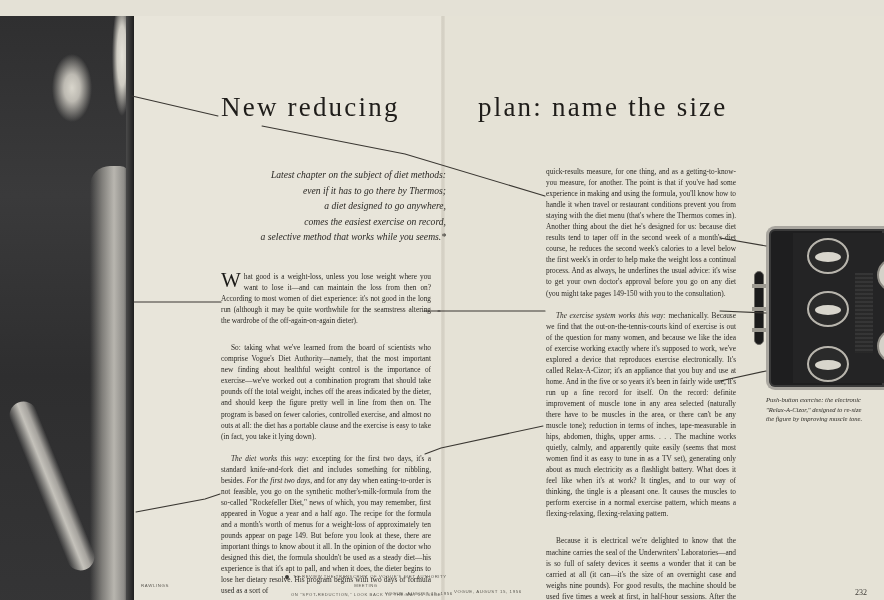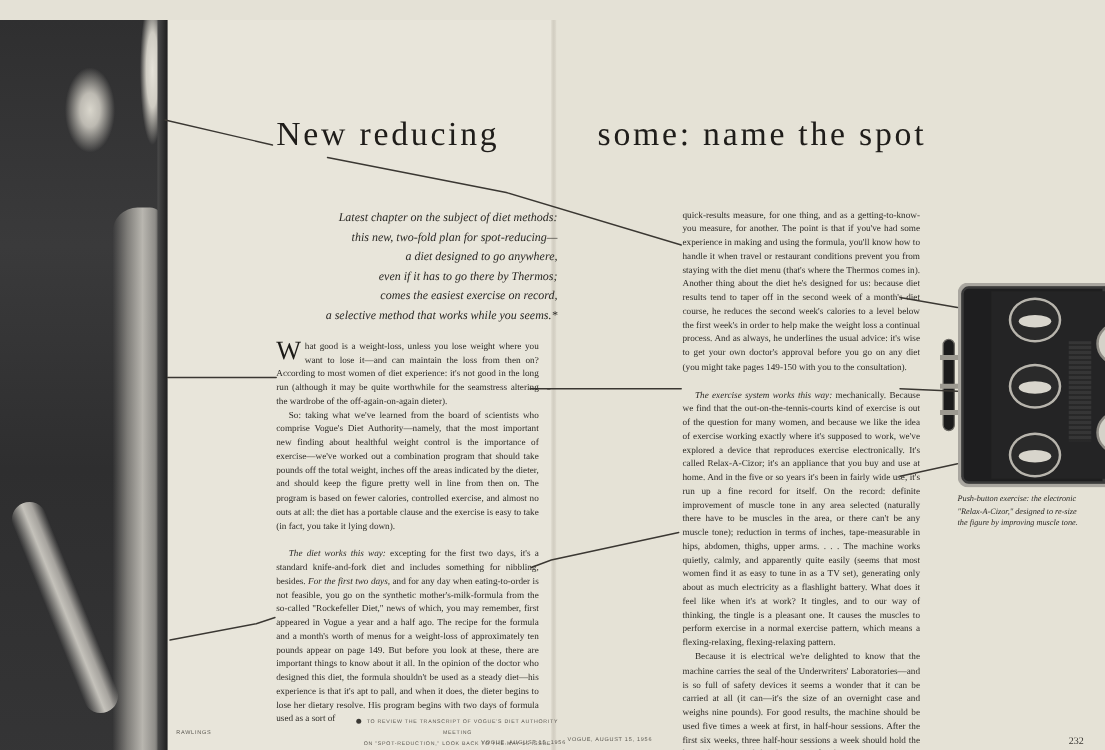--- a/index.html
+++ b/index.html
@@ -22,21 +22,21 @@
     .title { position:absolute; top:76px; font-size:27px; letter-spacing:2.2px; color:#1f1d1a; font-weight:normal; white-space:nowrap; }
     .title-left { left:221px; }
     .title-right { left:478px; }
 
     .lead { position:absolute; left:221px; top:151px; width:225px; font-style:italic; font-size:9.6px; line-height:15.6px; color:#2a2824;text-align:right; }
     .lead div { white-space:nowrap; }
 
     .col { position:absolute; font-size:7.35px; line-height:11.05px; text-align:justify; color:#2b2925; }
     .col p { margin:0; text-indent:0; }
     .col p.ind { text-indent:10px; }
-    .col p + p { margin-top:0; }
+    .col p + p { margin-top:16px; }
     .col .gap { height:11px; }
     .col-left { left:221px; top:255px; width:210px; }
     .col-right { left:546px; top:150px; width:190px; }
     .dropcap { float:left; font-size:21px; line-height:17px; margin:1px 3px 0 0; font-weight:normal; color:#1b1a17; }
     .it { font-style:italic; }
 
     .footnote { position:absolute; left:282px; top:556px; width:168px; font-family:"Liberation Sans","DejaVu Sans",sans-serif; font-size:4.2px; letter-spacing:0.6px; line-height:9px; color:#5a5750; text-align:center; text-transform:uppercase; }
     .footnote .bullet { display:inline-block; width:4px; height:4px; border-radius:50%; background:#3a3834; margin-right:4px; vertical-align:middle; }
     .folio { position:absolute; font-family:"Liberation Sans","DejaVu Sans",sans-serif; font-size:4.4px; letter-spacing:0.6px; color:#5a5750; text-transform:uppercase; white-space:nowrap; }
     .credit { left:141px; top:567px; }
@@ -71,27 +71,26 @@
   <div class="page-right"></div>
   <div class="gutter"></div>
 
   <div class="photo">
     <div class="body-shape"></div>
     <div class="arm-shape"></div>
     <div class="edge"></div>
   </div>
 
   <h1 class="title title-left">New reducing</h1>
-  <h1 class="title title-right">some: name the spot</h1>
+  <h1 class="title title-right">plan: name the size</h1>
 
   <div class="lead">
     <div>Latest chapter on the subject of diet methods:</div>
-    <div>this new, two-fold plan for spot-reducing—</div>
+    <div>even if it has to go there by Thermos;</div>
     <div>a diet designed to go anywhere,</div>
-    <div>even if it has to go there by Thermos;</div>
     <div>comes the easiest exercise on record,</div>
     <div>a selective method that works while you seems.*</div>
   </div>
 
   <div class="col col-left">
     <p><span class="dropcap">W</span><span>hat good is a weight-loss, unless you lose weight where you want to lose it—and can maintain the loss from then on? According to most women of diet experience: it's not good in the long run (although it may be quite worthwhile for the seamstress altering the wardrobe of the off-again-on-again dieter).</span></p>
     <p class="ind">So: taking what we've learned from the board of scientists who comprise Vogue's Diet Authority—namely, that the most important new finding about healthful weight control is the importance of exercise—we've worked out a combination program that should take pounds off the total weight, inches off the areas indicated by the dieter, and should keep the figure pretty well in line from then on. The program is based on fewer calories, controlled exercise, and almost no outs at all: the diet has a portable clause and the exercise is easy to take (in fact, you take it lying down).</p>
     <div class="gap"></div>
     <p class="ind"><span class="it">The diet works this way:</span><span> excepting for the first two days, it's a standard knife-and-fork diet and includes something for nibbling, besides. </span><span class="it">For the first two days,</span><span> and for any day when eating-to-order is not feasible, you go on the synthetic mother's-milk-formula from the so-called "Rockefeller Diet," news of which, you may remember, first appeared in Vogue a year and a half ago. The recipe for the formula and a month's worth of menus for a weight-loss of approximately ten pounds appear on page 149. But before you look at these, there are important things to know about it all. In the opinion of the doctor who designed this diet, the formula shouldn't be used as a steady diet—his experience is that it's apt to pall, and when it does, the dieter begins to lose her dietary resolve. His program begins with two days of formula used as a sort of</span></p>
   </div>

